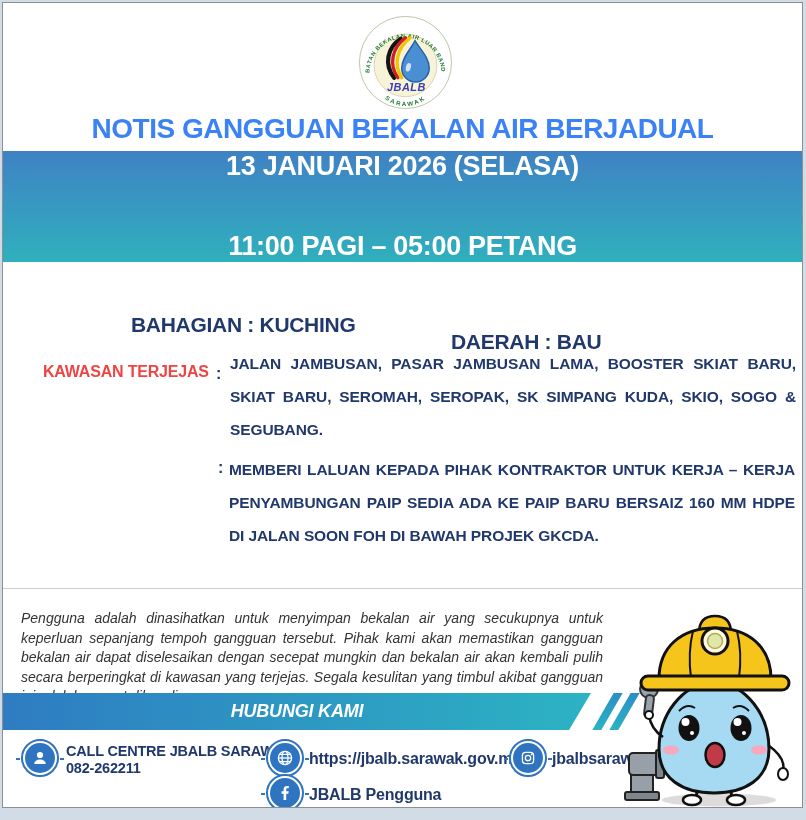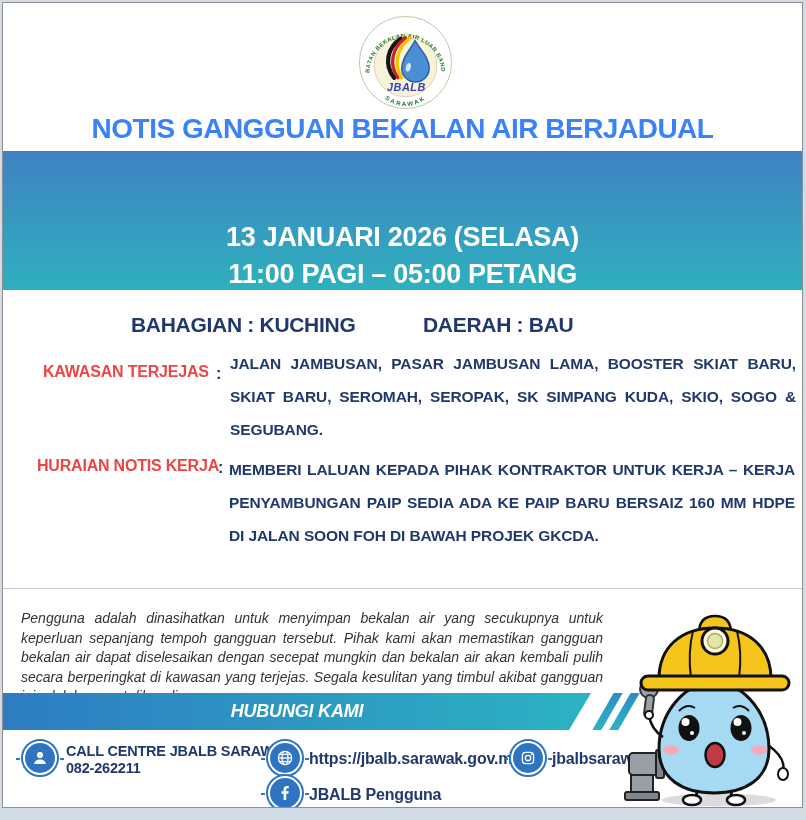--- a/index.html
+++ b/index.html
@@ -12,30 +12,30 @@
   
   .logo { position:absolute; left:355px; top:12px; width:95px; height:95px; }
   
   .title {
     position:absolute; left:0; top:110px; width:100%;
     text-align:center; font-size:28px; font-weight:bold; letter-spacing:-0.5px;
     color:#3b82f6;
   }
   
   .banner {
-    position:absolute; left:0; top:148px; width:100%; height:139px;
+    position:absolute; left:0; top:148px; width:100%; height:111px;
     background:linear-gradient(180deg,#3f82c4 0%,#2fb0bd 100%);
-    display:flex; flex-direction:column; align-items:center; justify-content:flex-end;
+    display:flex; flex-direction:column; align-items:center; justify-content:space-between;
     gap:6px;
   }
   .banner .line { color:#ffffff; font-size:27px; font-weight:bold; letter-spacing:-0.3px; }
   
   .region-row { position:absolute; left:0; top:310px; width:100%; height:30px; }
   .bahagian { position:absolute; left:128px; font-size:21px; font-weight:bold; letter-spacing:-0.3px; }
-  .daerah   { position:absolute; left:420px; font-size:21px; font-weight:bold; letter-spacing:-0.3px; }
+  .daerah   { position:absolute; left:448px; font-size:21px; font-weight:bold; letter-spacing:-0.3px;margin-top:17px; }
   
   .sec-label { position:absolute; font-size:16px; font-weight:bold; letter-spacing:-0.2px; color:#ef4444; }
   .sec-colon { position:absolute; font-size:16px; font-weight:bold; color:#20386b; }
   .sec-text  { position:absolute; font-size:15.5px; font-weight:bold; letter-spacing:-0.1px;
                color:#20386b; line-height:33px; text-align:justify; }
   #kawasan-label { left:40px;  top:360px; }
   #kawasan-colon { left:213px; top:362px; }
   #kawasan-text  { left:227px; top:344px; width:566px; }
   #huraian-label { left:34px;  top:454px; }
   #huraian-colon { left:215px; top:456px; }
@@ -127,21 +127,20 @@
 
   <div class="region-row">
     <span class="bahagian navy">BAHAGIAN : KUCHING</span>
     <span class="daerah navy">DAERAH : BAU</span>
   </div>
 
   <div id="kawasan-label" class="sec-label">KAWASAN TERJEJAS</div>
   <div id="kawasan-colon" class="sec-colon">:</div>
   <div id="kawasan-text" class="sec-text">JALAN JAMBUSAN, PASAR JAMBUSAN LAMA, BOOSTER SKIAT BARU, SKIAT BARU, SEROMAH, SEROPAK, SK SIMPANG KUDA, SKIO, SOGO &amp; SEGUBANG.</div>
 
-  <div id="huraian-label" class="sec-label">HURAIAN NOTIS KERJA</div>
   <div id="huraian-colon" class="sec-colon">:</div>
   <div id="huraian-text" class="sec-text">MEMBERI LALUAN KEPADA PIHAK KONTRAKTOR UNTUK KERJA – KERJA PENYAMBUNGAN PAIP SEDIA ADA KE PAIP BARU BERSAIZ 160 MM HDPE DI JALAN SOON FOH DI BAWAH PROJEK GKCDA.</div>
 
   <div class="divider"></div>
 
   <div class="advisory">Pengguna adalah dinasihatkan untuk menyimpan bekalan air yang secukupnya untuk keperluan sepanjang tempoh gangguan tersebut. Pihak kami akan memastikan gangguan bekalan air dapat diselesaikan dengan secepat mungkin dan bekalan air akan kembali pulih secara berperingkat di kawasan yang terjejas. Segala kesulitan yang timbul akibat gangguan ini adalah sangat dikesali.</div>
 
   <div class="hk-bar">
     <span>HUBUNGI KAMI</span>
   </div>

